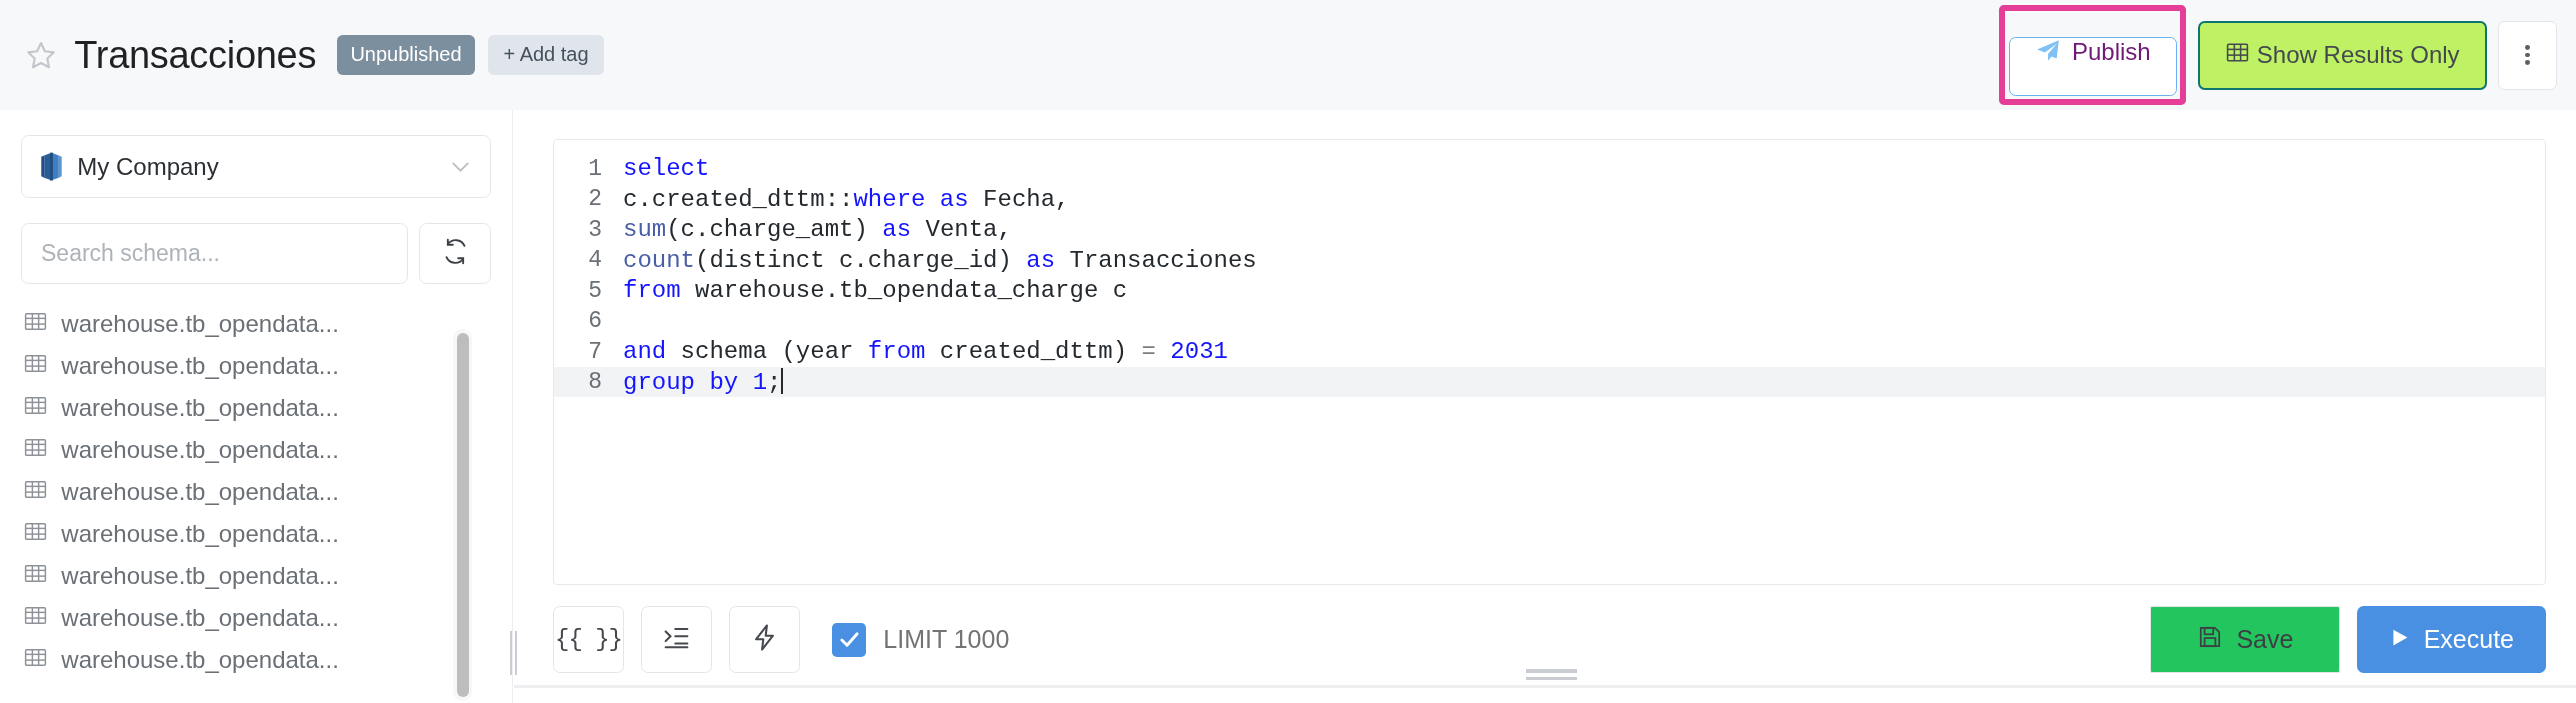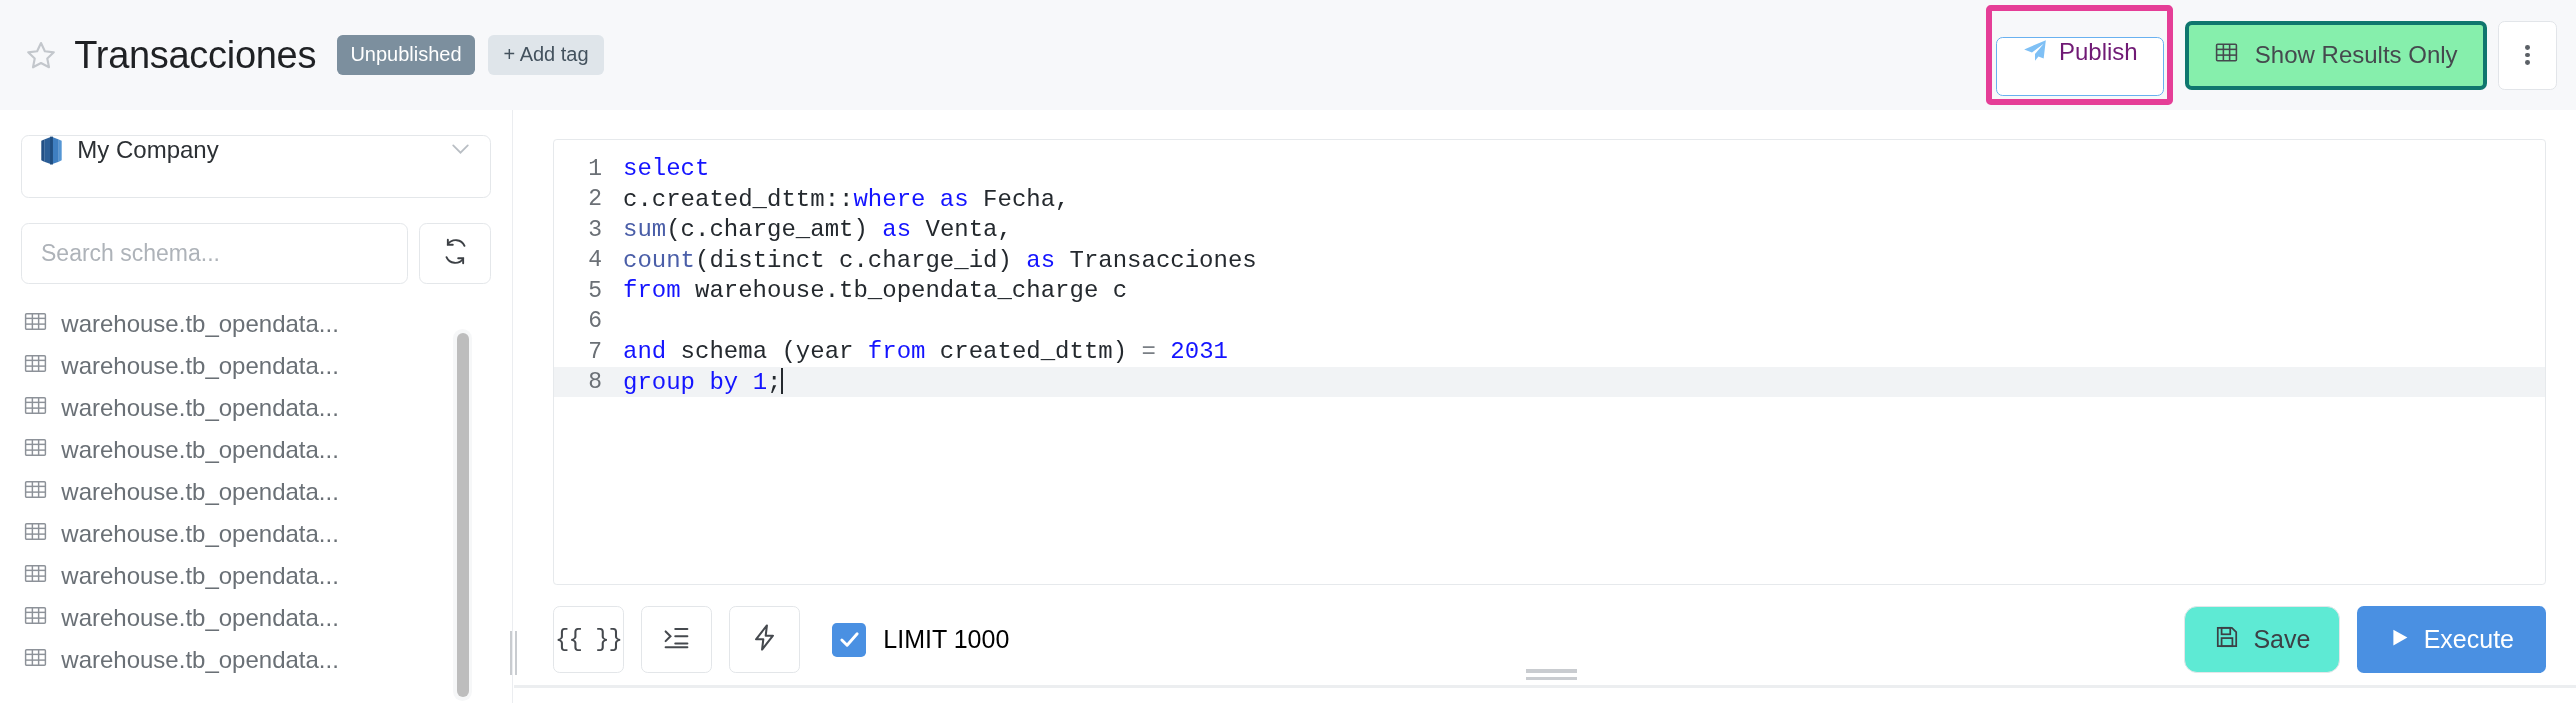--- a/index.html
+++ b/index.html
@@ -50,44 +50,44 @@
     background: transparent;
   }
   .btn-publish {
     background: #ffffff; border: 1.9px solid #69b1f0; border-radius: 6.7px;
     height: 59px; padding: 0 25px;
     display: flex; gap: 11.4px;
     color: #701a75; font-size: 24px; cursor: pointer; white-space: nowrap; margin-top: 22px;
   }
   .btn-publish svg { width: 26px; height: 26px; flex: none; }
   .btn-results {
-    background: #86efac; border: 4px solid #0f766e; border-radius: 6.7px;
+    background: #bef264; border: 2px solid #0f766e; border-radius: 6.7px;
     height: 69px; padding: 0 25px; margin-right: 11.4px;
-    display: flex; align-items: center; gap: 16px;
+    display: flex; align-items: center; gap: 7px;
     color: #45494e; font-size: 24px; cursor: pointer; white-space: nowrap;
   }
   .btn-results svg { width: 25px; height: 25px; flex: none; }
   .btn-kebab {
     background: #ffffff; border: 1px solid #e2e5e9; border-radius: 6.7px;
     width: 59px; height: 69px;
     display: flex; align-items: center; justify-content: center; cursor: pointer;
   }
   .kebab-dot { width: 4.8px; height: 4.8px; border-radius: 50%; background: #5b6066; display: block; margin: 2.9px auto; }
 
   
   .sidebar {
     position: absolute; left: 0; top: 110px; width: 513px; height: 594px;
     background: #ffffff;
     border-right: 1px solid #ebedf0;
     overflow: hidden;
   }
   .db-select {
     margin: 25px 21px 0 21px; height: 63px;
     border: 1px solid #e4e7ea; border-radius: 7.6px; background: #fff;
-    display: flex; padding: 0 17px; cursor: pointer;
+    display: flex; align-items: center; padding: 0 17px; cursor: pointer;
   }
   .db-icon { width: 25px; height: 29px; margin-right: 13.3px; flex: none; }
   .db-label { font-size: 24px; color: #2c3034; flex: 1; white-space: nowrap; }
   .chev { width: 25px; height: 25px; flex: none; }
 
   .search-row { display: flex; margin: 25px 21px 0 21px; gap: 11.4px; }
   .search-input {
     flex: 1; height: 61px;
     border: 1px solid #e4e7ea; border-radius: 7.6px; background: #fff;
     font-size: 23px; color: #2c3034; padding: 0 19px;
@@ -168,25 +168,25 @@
     color: #45494e;
   }
   .tb-btn.brace { font-family: "Liberation Mono", monospace; font-size: 24px; letter-spacing: -1px; }
   .tb-btn svg { width: 29px; height: 29px; }
   .limit-wrap { display: flex; align-items: center; margin-left: 15.3px; cursor: pointer; }
   .checkbox {
     width: 34px; height: 34px; border-radius: 4.8px; background: #4a90e2;
     display: flex; align-items: center; justify-content: center; flex: none;
   }
   .checkbox svg { width: 23px; height: 23px; }
-  .limit-label { font-size: 25px; color: #000000; margin-left: 17px; white-space: nowrap; }
+  .limit-label { font-size: 25px; color: #737373; margin-left: 17px; white-space: nowrap; }
   .toolbar-right { margin-left: auto; display: flex; align-items: center; gap: 17px; }
   .btn-save {
-    height: 67px; padding: 0 29px;
-    border: 1px solid #e3e6e9; border-radius: 13px; background: #5eead4;
+    height: 67px; padding: 0 46px;
+    border: 1px solid #e3e6e9; border-radius: 2px; background: #22c55e;
     display: flex; align-items: center; gap: 13.3px;
     color: #3c4045; font-size: 25px; cursor: pointer; white-space: nowrap;
   }
   .btn-save svg { width: 26px; height: 26px; }
   .btn-execute {
     height: 67px; padding: 4px 32px;
     border: none; border-radius: 6.7px; background: #4a90e2;
     display: flex; align-items: center; gap: 13.3px;
     color: #ffffff; font-size: 25px; cursor: pointer; white-space: nowrap;
   }

